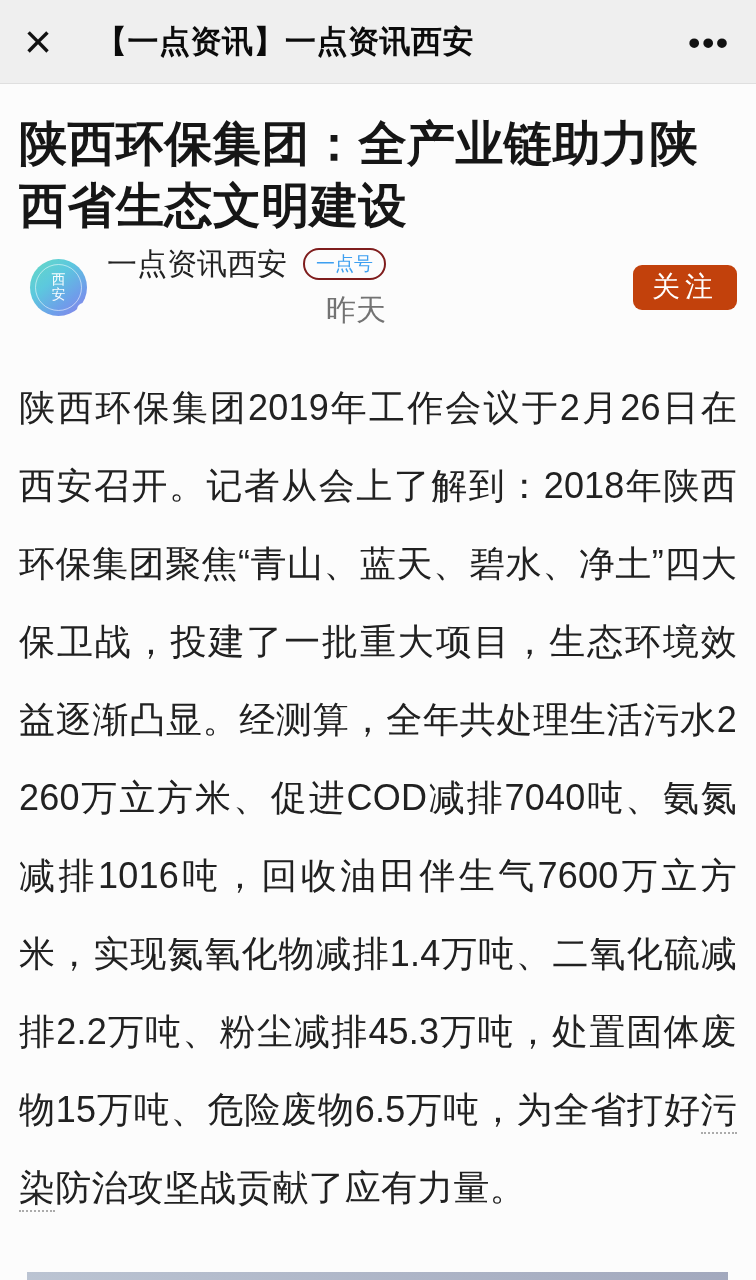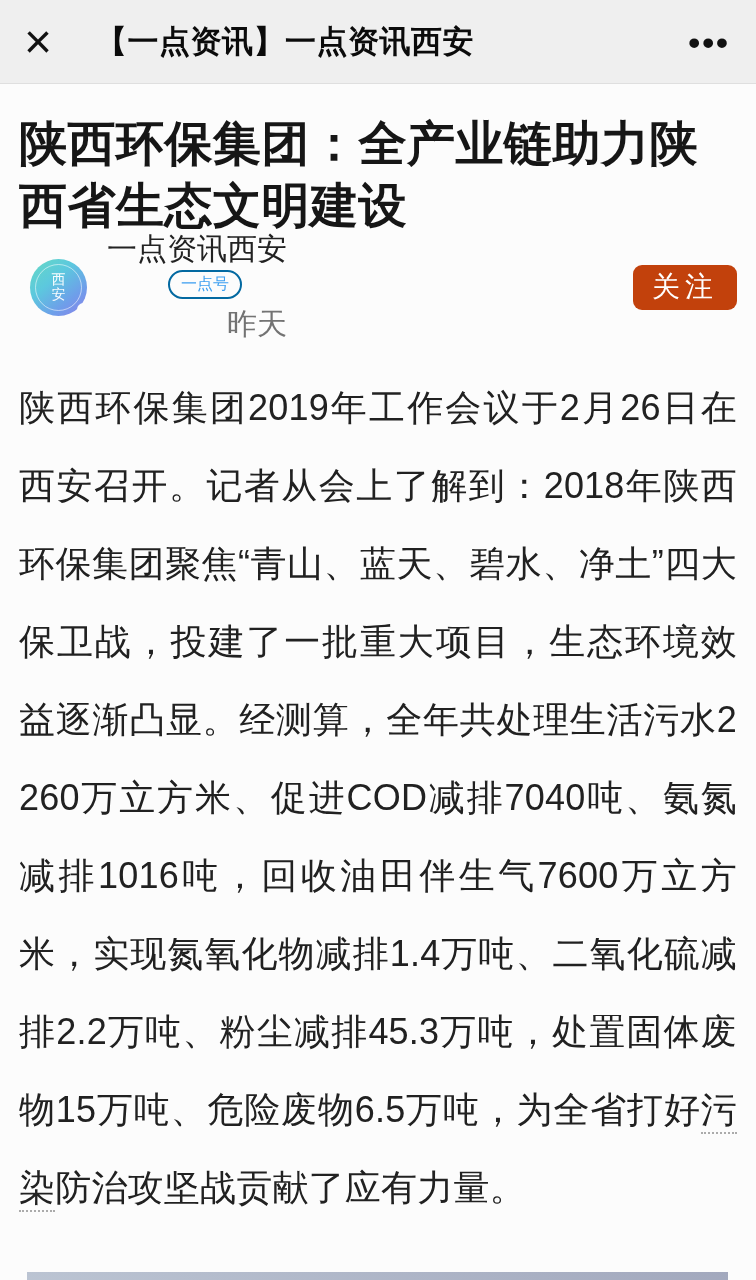--- a/index.html
+++ b/index.html
@@ -47,24 +47,24 @@
   }
   .avatar::after {
     content:""; position:absolute; right:-3px; bottom:0; width:13px; height:13px;
     border-radius:50%; background:#FCFCFC;
   }
   .avatar span {
     color:rgba(255,255,255,.95); font-size:14px; line-height:15px;
     font-family:"DejaVu Serif","Liberation Serif",serif;
   }
   .author-info { margin-left:20px; display:flex; flex-direction:column; justify-content:center; }
-  .name-row { display:flex; align-items:center;flex-direction:column; }
+  .name-row { display:flex; align-items:center; }
   .author-name { font-size:30px; color:#222; }
   .badge {
-    margin-left:16px; font-size:16px; color:#3D9FF0; border:2px solid #0369a1;
+    margin-left:16px; font-size:19px; color:#3D9FF0; border:2px solid #7f1d1d;
     border-radius:999px; padding:1px 11px 2px; line-height:1.35; white-space:nowrap;
   }
   .publish-time { margin-top:5px; font-size:30px; color:#737373;text-align:right; }
   .follow-btn {
     margin-left:auto; width:104px; height:45px; background:#c2410c; border:none;
     border-radius:9px; color:#fff; font-size:28px; display:flex; align-items:center;
     justify-content:center; letter-spacing:5px; cursor:pointer;
   }
   
   .article-body {

